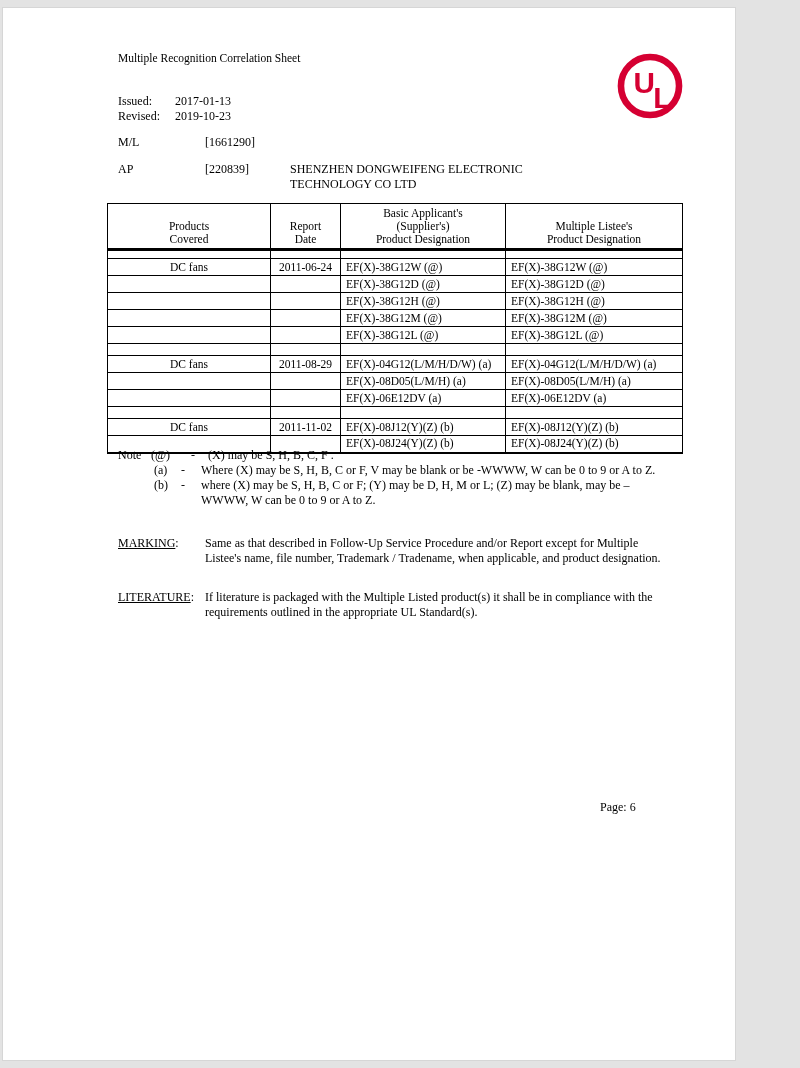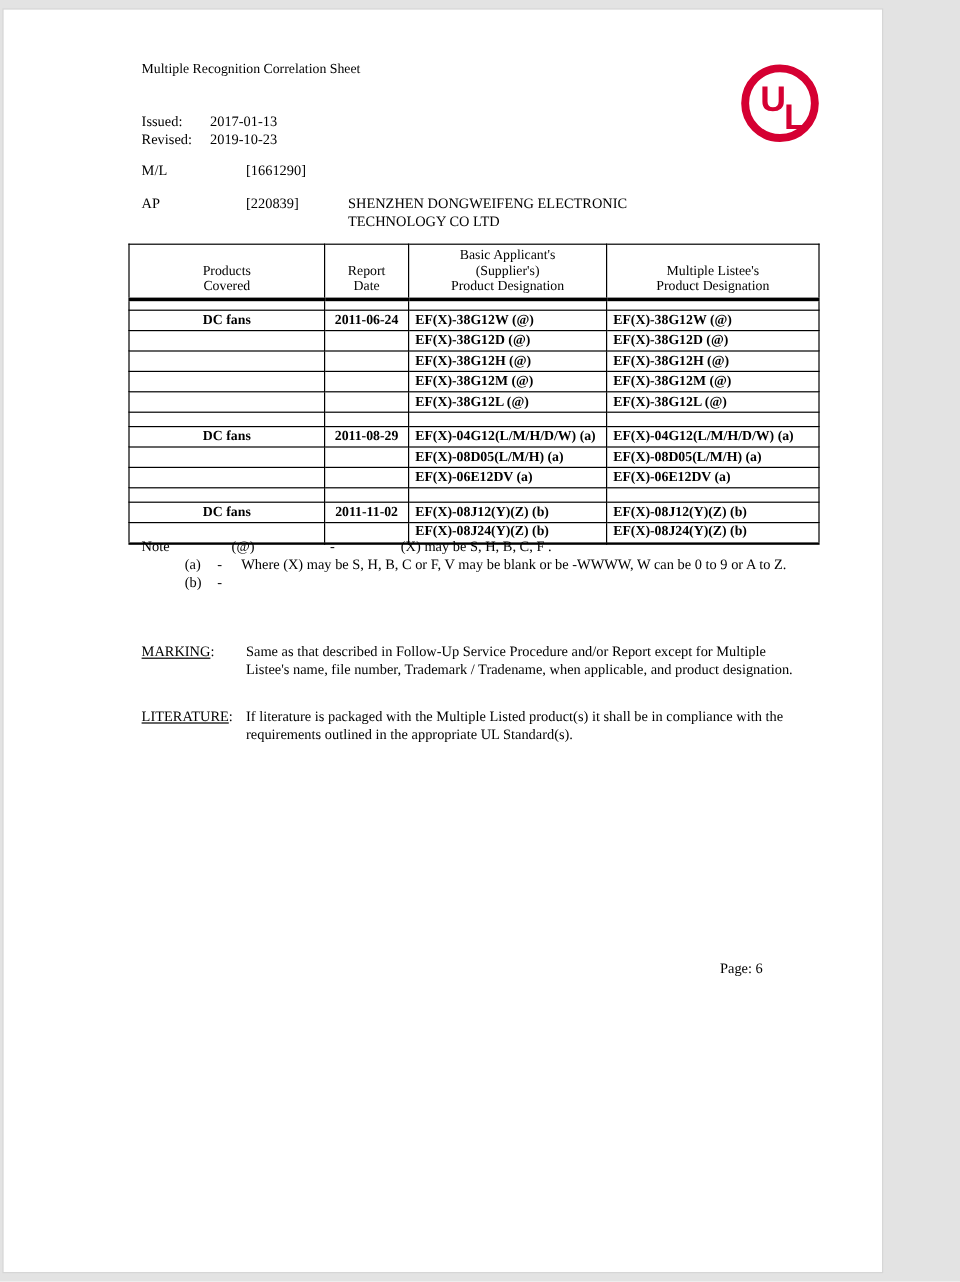--- a/index.html
+++ b/index.html
@@ -36,25 +36,25 @@
   table.corr, table.corr td, table.corr th { border:1px solid #000; }
   table.corr { border-bottom:2px solid #000; }
   table.corr thead th {
     border-bottom:3px solid #000000;
     font-weight:normal; text-align:center; vertical-align:bottom;
     padding:3px 2px 2px 2px; line-height:13px; height:40px;
   }
   table.corr td { padding:0 5px; line-height:15px; overflow:hidden; white-space:nowrap; }
   tr.spacer td { height:9px; }
   tr.sep td { height:12px; }
-  tr.data td { height:17px;font-weight:bold; }
+  tr.data td { height:17px; }
   td.c { text-align:center; }
 
   .notes { left:115px; top:440px; font-size:12px; line-height:15px; width:560px; }
-  .note-line { display:grid; grid-template-columns:33px 40px 17px 1fr;gap:42px; }
+  .note-line { display:grid; grid-template-columns:33px 40px 17px 1fr; }
   .note-sub { display:grid; grid-template-columns:27px 20px 1fr; padding-left:36px; margin-top:0; }
   .note-sub .txt { max-width:458px; }
 
   .kv-section { left:115px; font-size:12px; line-height:15px; width:550px; }
   .kv-section.marking { top:528px; }
   .kv-section.literature { top:582px; }
   .kv-grid { display:grid; grid-template-columns:87px 462px; }
   .ul-label { text-decoration:underline; }
 
   .page-number { left:597px; top:792px; font-size:12px; }
@@ -223,20 +223,21 @@
       <span class="txt">(X) may be S, H, B, C, F .</span>
     </div>
     <div class="note-sub">
       <span>(a)</span>
       <span>-</span>
       <span class="txt">Where (X) may be S, H, B, C or F, V may be blank or be -WWWW, W can be 0 to 9 or A to Z.</span>
     </div>
     <div class="note-sub">
       <span>(b)</span>
       <span>-</span>
+      <span class="txt">where (X) may be S, H, B, C or F; (Y) may be D, H, M or L; (Z) may be blank, may be –WWWW, W can be 0 to 9 or A to Z.</span>
     </div>
   </div>
 
   <div class="abs kv-section marking">
     <div class="kv-grid">
       <span><span class="ul-label">MARKING</span><span>:</span></span>
       <span>Same as that described in Follow-Up Service Procedure and/or Report except for Multiple Listee's name, file number, Trademark / Tradename, when applicable, and product designation.</span>
     </div>
   </div>
 

